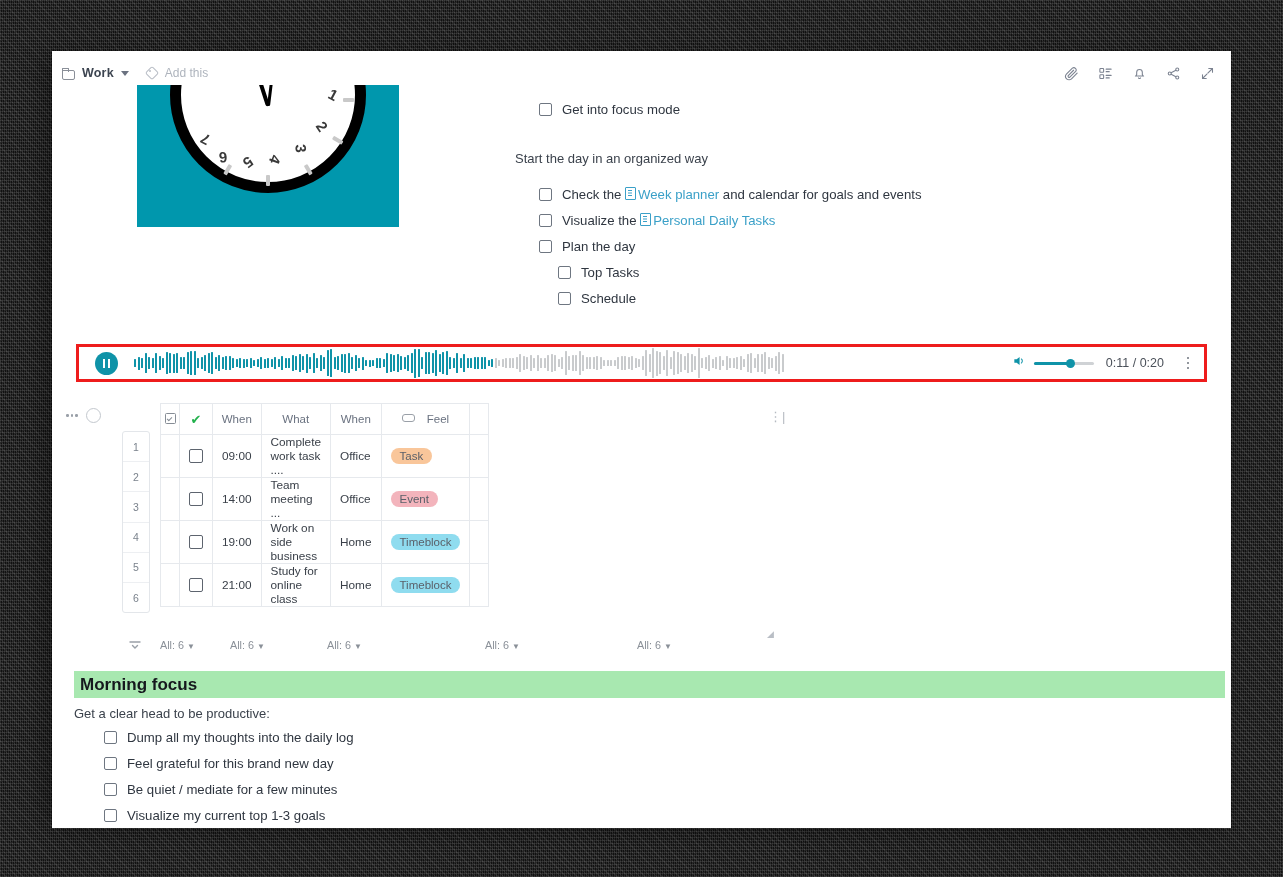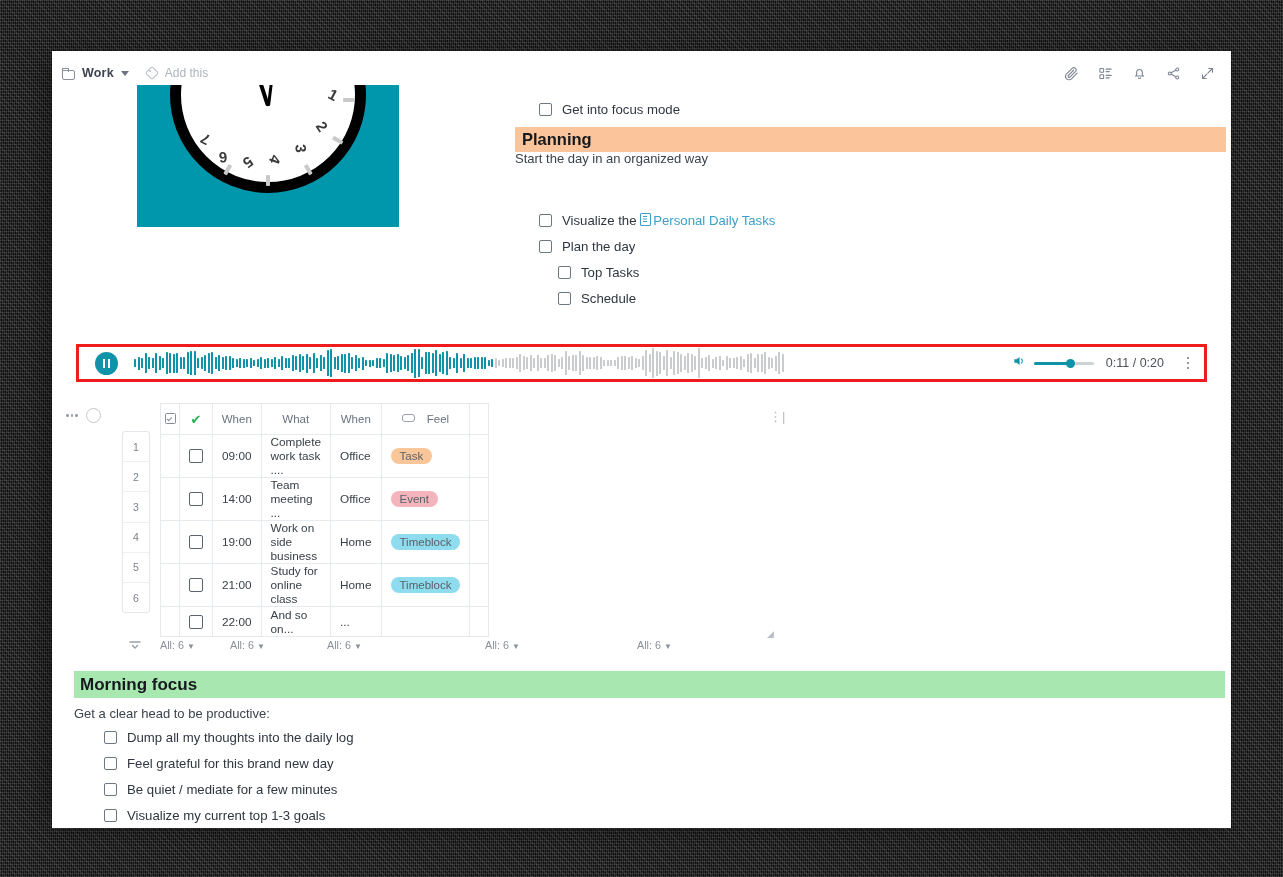--- a/index.html
+++ b/index.html
@@ -205,25 +205,28 @@
         <div class="hand-h"></div>
         <div class="hand-m"></div>
       </div>
     </div>
 
     <div class="cl-row" style="position:absolute;left:487px;top:50px;">
       <span class="cbox"></span>
       <span class="lbl">Get into focus mode</span>
     </div>
 
-    <div class="banner banner-planning" style="position:absolute;left:463px;top:76px;width:704px;">
-      <span>Planning</span>
-    </div>
     <div class="subtext" style="position:absolute;left:463px;top:100px;">Start the day in an organized way</div>
 
+    <div class="cl-row" style="position:absolute;left:487px;top:135px;">
+      <span class="cbox"></span>
+      <span class="lbl">
+        <span>Check the </span><span class="doc-ico"></span><span class="link">Week planner</span><span> and calendar for goals and events</span>
+      </span>
+    </div>
     <div class="cl-row" style="position:absolute;left:487px;top:161px;">
       <span class="cbox"></span>
       <span class="lbl">
         <span>Visualize the </span><span class="doc-ico"></span><span class="link">Personal Daily Tasks</span>
       </span>
     </div>
     <div class="cl-row" style="position:absolute;left:487px;top:187px;">
       <span class="cbox"></span>
       <span class="lbl">Plan the day</span>
     </div>
@@ -523,29 +526,20 @@
             </tr>
             <tr>
               <td></td>
               <td class="c-check"><span class="cb2"></span></td>
               <td>21:00</td>
               <td>Study for online class</td>
               <td>Home</td>
               <td><span class="pill" style="background: rgb(143, 220, 239);">Timeblock</span></td>
               <td></td>
             </tr>
-            <tr>
-              <td></td>
-              <td class="c-check"><span class="cb2"></span></td>
-              <td>22:00</td>
-              <td>And so on...</td>
-              <td>...</td>
-              <td></td>
-              <td></td>
-            </tr>
           </tbody>
       </table>
       <div class="colhandle">⋮|</div>
       <div class="foot" id="tfoot">
           <span class="f" style="left: 0px;"><span>All: 6</span> <span style="font-size:8px">▼</span></span>
           <span class="f" style="left: 70px;"><span>All: 6</span> <span style="font-size:8px">▼</span></span>
           <span class="f" style="left: 167px;"><span>All: 6</span> <span style="font-size:8px">▼</span></span>
           <span class="f" style="left: 325px;"><span>All: 6</span> <span style="font-size:8px">▼</span></span>
           <span class="f" style="left: 477px;"><span>All: 6</span> <span style="font-size:8px">▼</span></span>
         </div>

